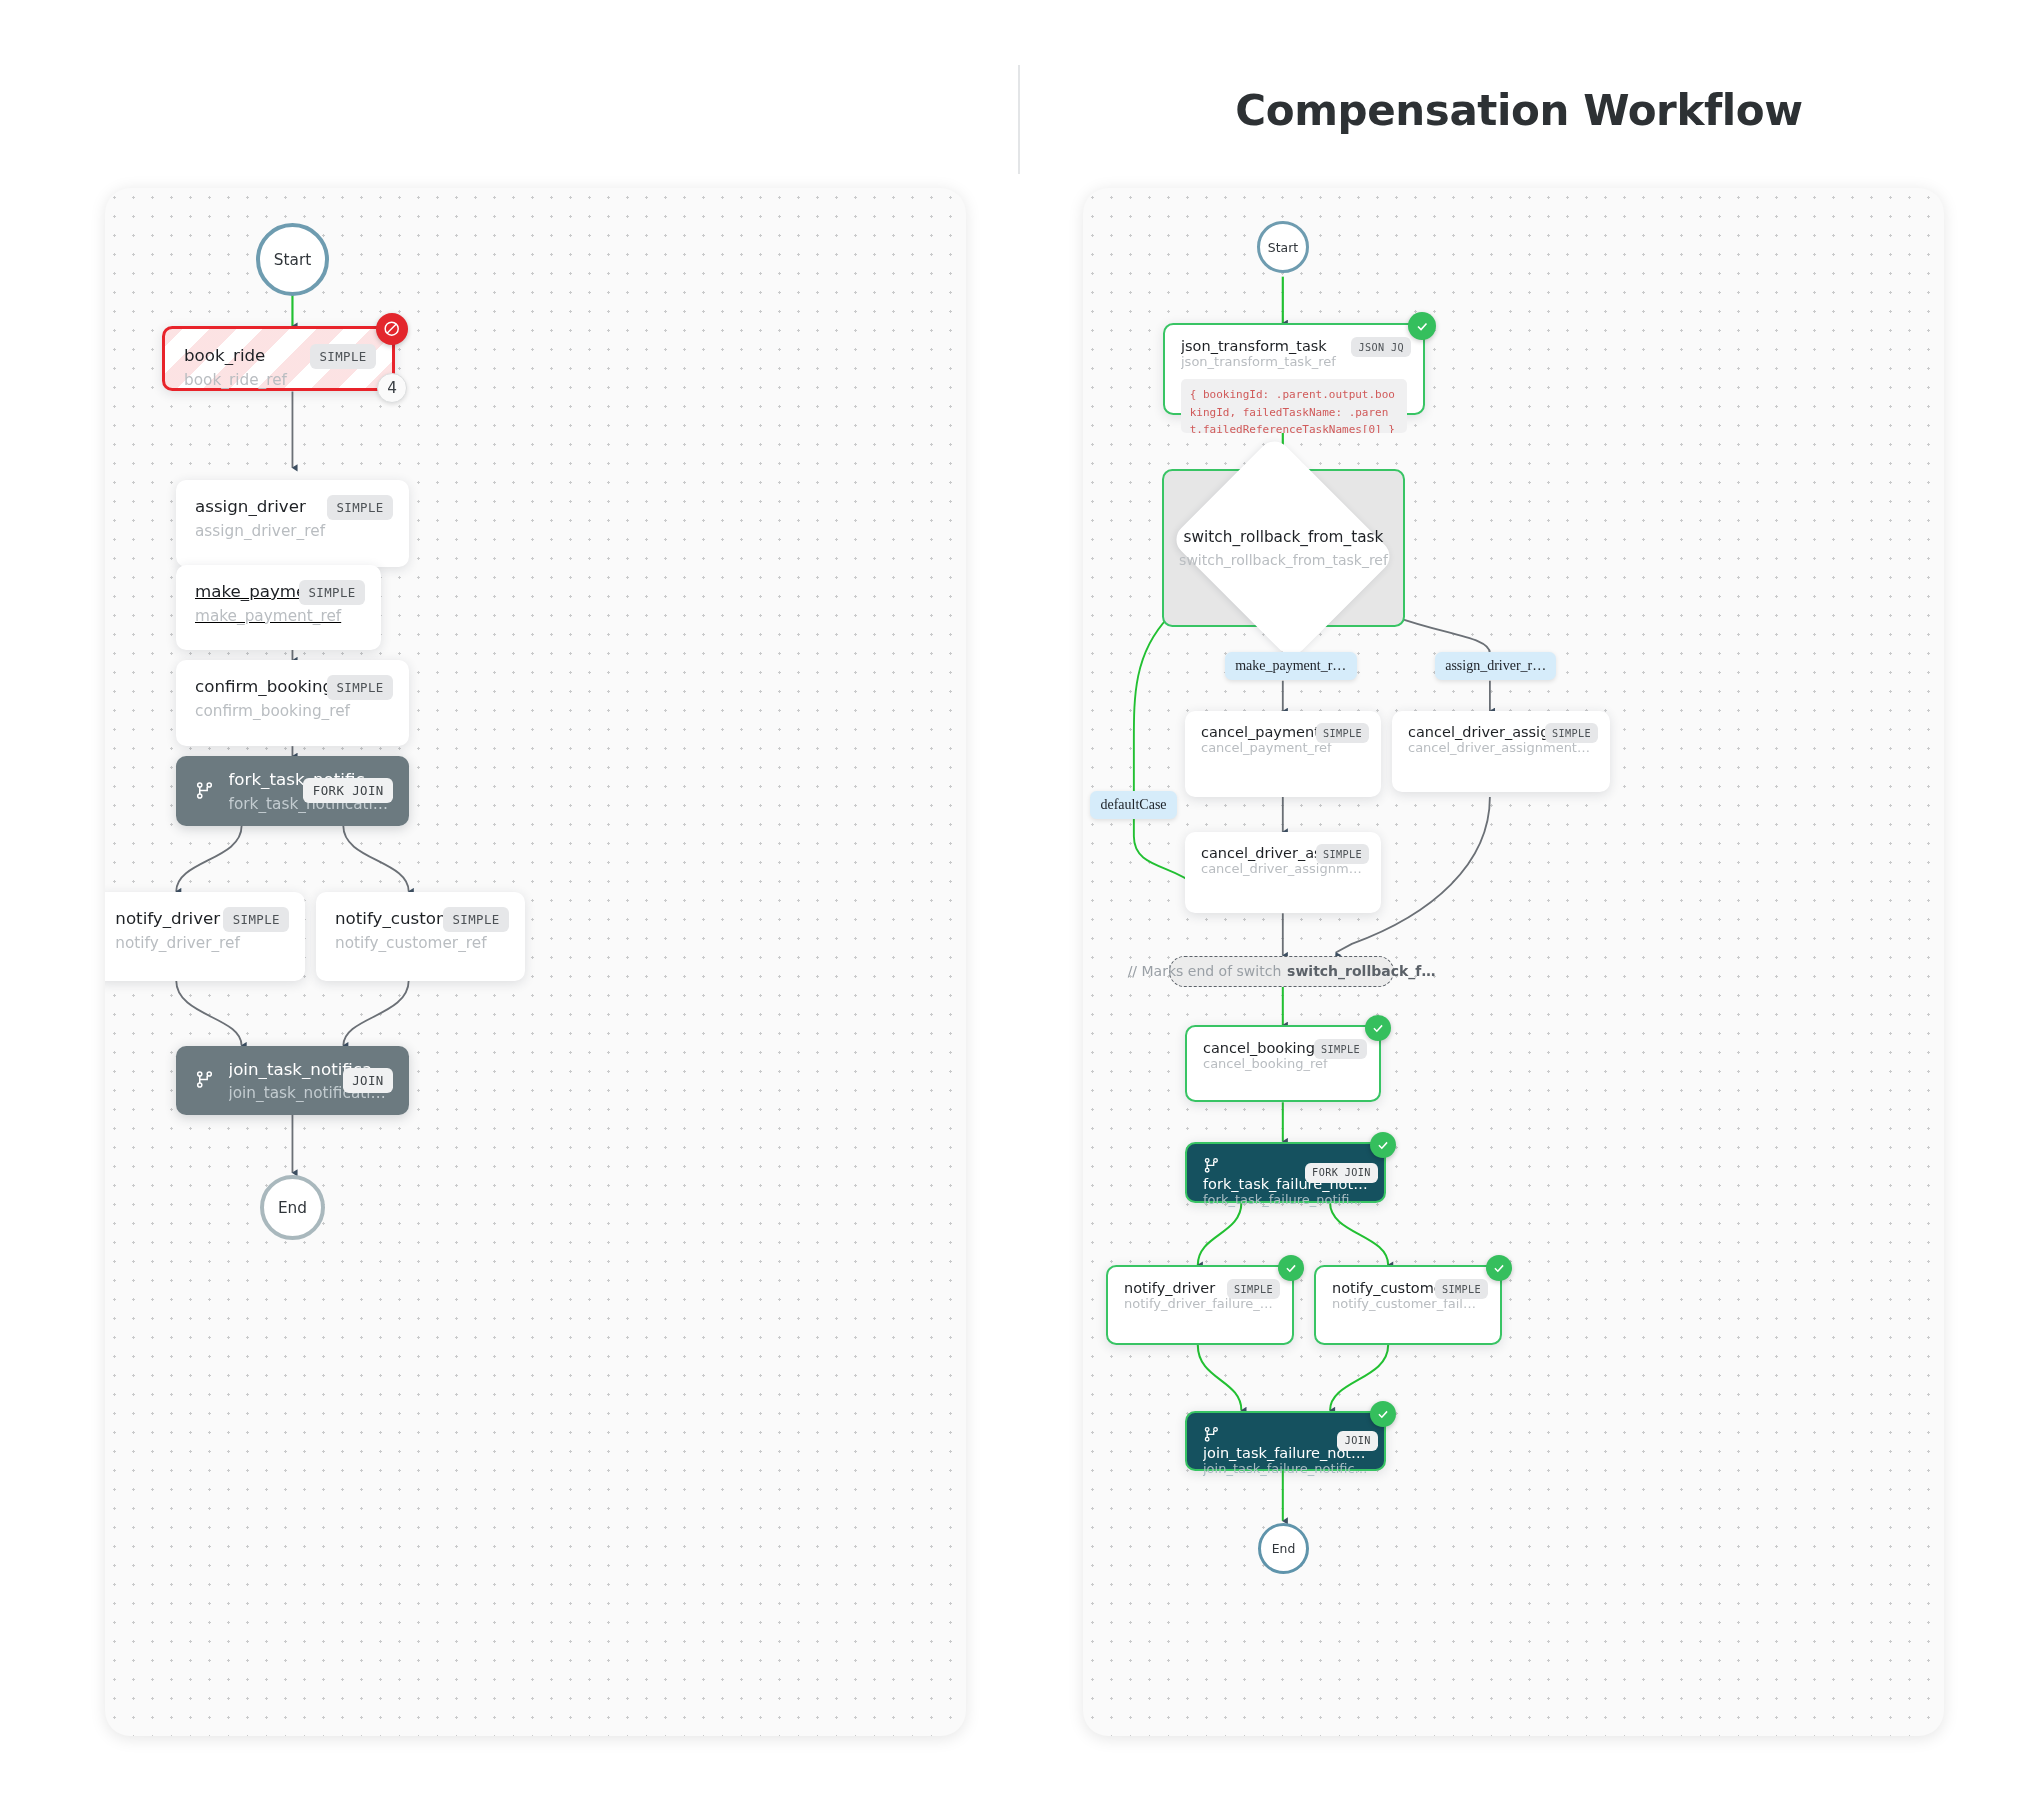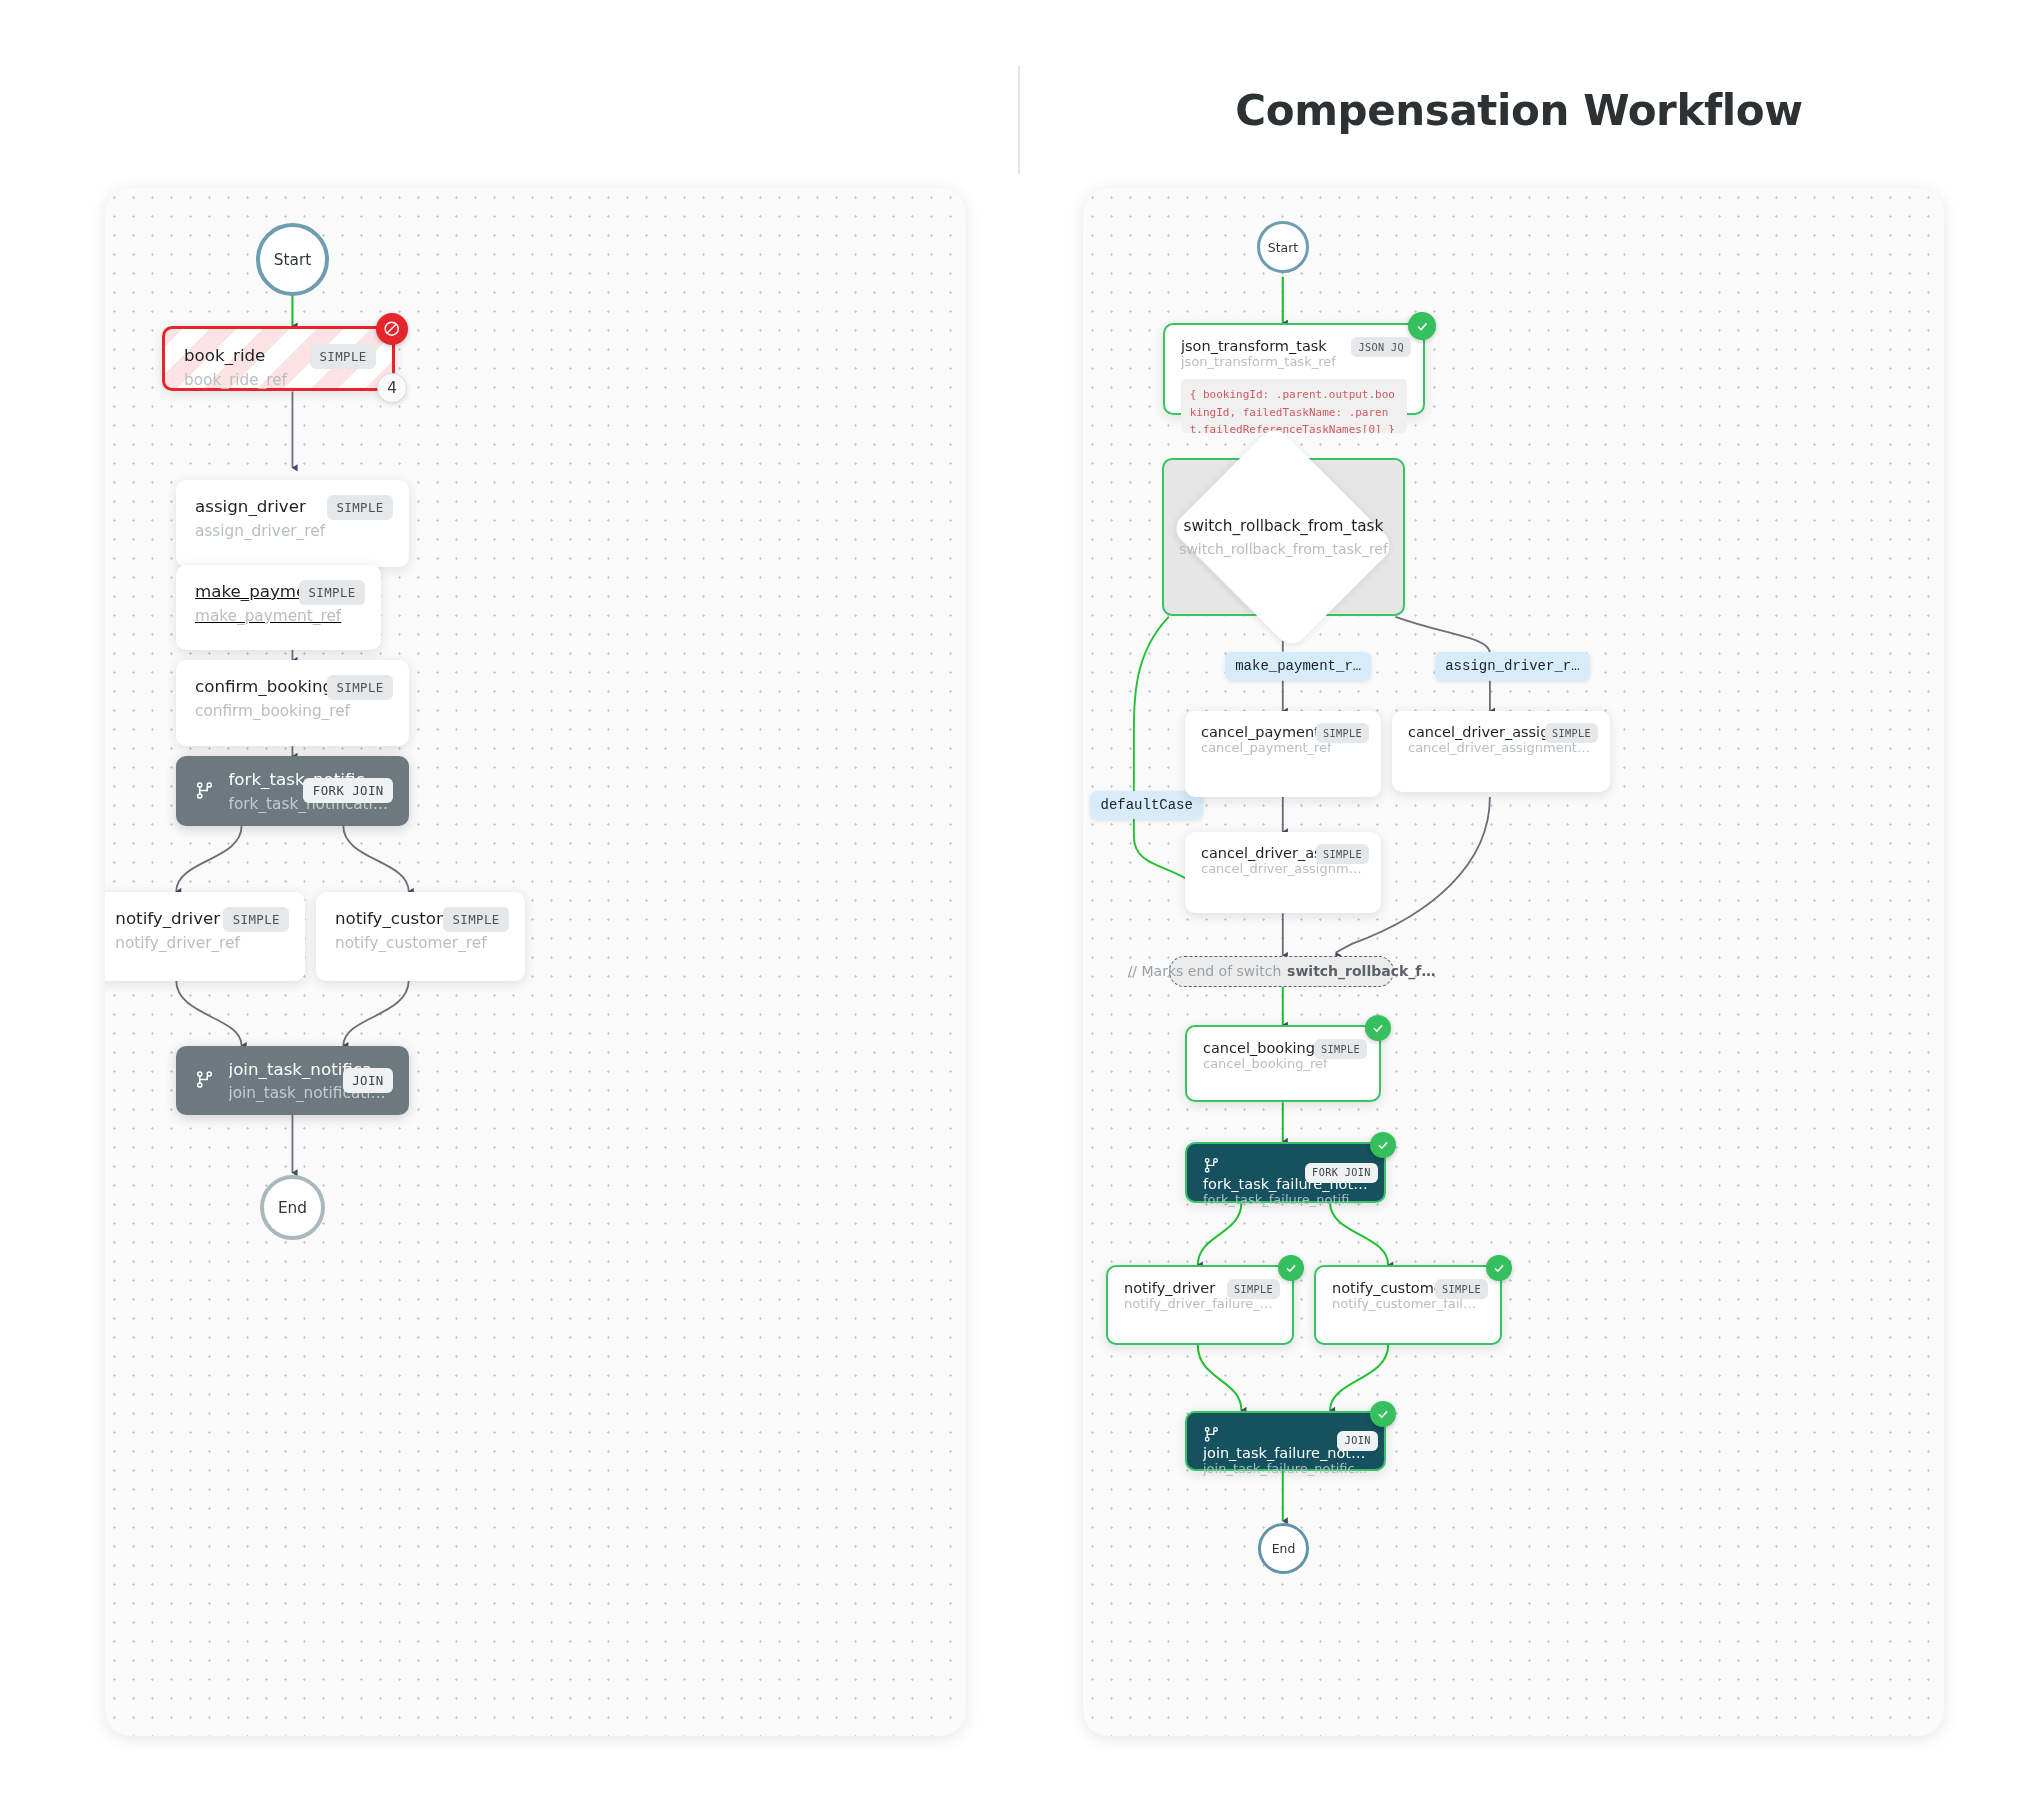--- a/index.html
+++ b/index.html
@@ -153,21 +153,21 @@
     padding: 7.3px 8.7px; height: 54px; overflow: hidden;
     font-family: "DejaVu Sans Mono", monospace;
     font-size: 11px; line-height: 1.55; color: #d05a5a;
     white-space: pre-wrap; word-break: break-all;
   }
 
   
   .pill {
     position: absolute; background: #d6ecfa; color: #20242a;
     border-radius: 6.5px; padding: 5.8px 10.2px; font-size: 14px;
-    font-family: Liberation Mono, monospace;
+    font-family: Liberation Serif, serif;
     white-space: nowrap; box-shadow: 0 1.5px 4.4px rgba(0,0,0,0.10);
   }
   
   .marker {
     position: absolute; border: 1.5px dashed #5b6168;
     border-radius: 16px; background: #ececec;
     display: flex; align-items: center; justify-content: center;
     font-size: 14px; color: #9aa0a6; padding: 0 16px;
     font-family: "DejaVu Sans", sans-serif; white-space: nowrap;
   }
@@ -351,21 +351,21 @@
         <div class="ref">json_transform_task_ref</div>
         <div class="badge">JSON JQ</div>
         <div class="code-block">{ bookingId: .parent.output.bookingId, failedTaskName: .parent.failedReferenceTaskNames[0] }</div>
         <div class="status-badge ok" style="right:-13px; top:-13px; width:28px; height:28px;">
           <svg width="14.5" height="14.5" viewBox="0 0 24 24" fill="none" stroke="#fff" stroke-width="2.6">
             <path d="M5,12.5 L10,17.5 L19,7.5"></path>
           </svg>
         </div>
       </div>
 
-      <div class="switch-wrap" style="left:79px; top:270px; width:243px; height:158px;">
+      <div class="switch-wrap" style="left:79px; top:281px; width:243px; height:158px;">
         <div class="diamond">
           <div class="dshape"></div>
           <div class="dtext">
             <div class="title">switch_rollback_from_task</div>
             <div class="ref">switch_rollback_from_task_ref</div>
           </div>
         </div>
       </div>
 
       <div class="pill" style="left:142px; top:464px;">

